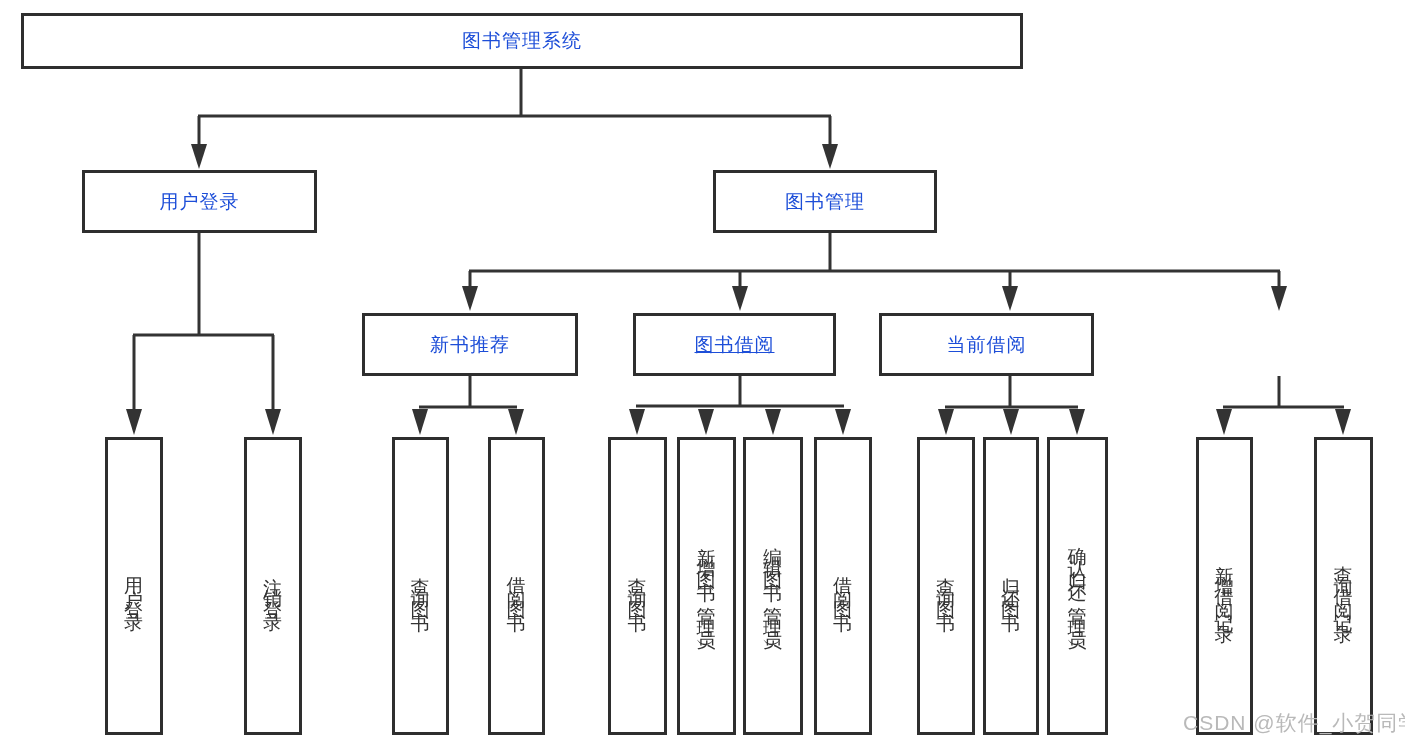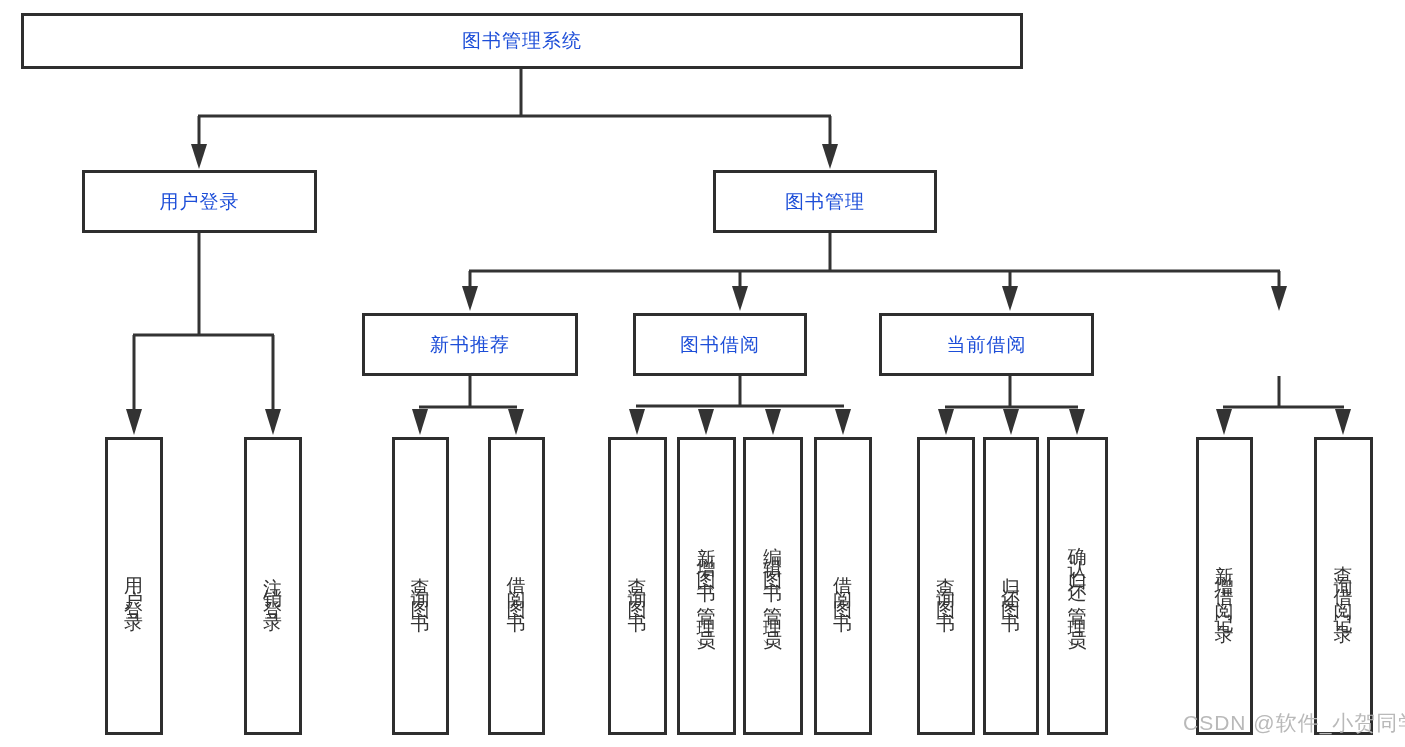--- a/index.html
+++ b/index.html
@@ -135,21 +135,21 @@
   <div class="node" style="left:82px; top:170px; width:235px; height:63px;">
     <span>用户登录</span>
   </div>
   <div class="node" style="left:713px; top:170px; width:224px; height:63px;">
     <span>图书管理</span>
   </div>
 
   <div class="node" style="left:362px; top:313px; width:216px; height:63px;">
     <span>新书推荐</span>
   </div>
-  <div class="node" style="left:633px; top:313px; width:174px; height:63px;">
+  <div class="node" style="left:633px; top:313px; width:203px; height:63px;text-decoration:underline;">
     <span>图书借阅</span>
   </div>
   <div class="node" style="left:879px; top:313px; width:215px; height:63px;">
     <span>当前借阅</span>
   </div>
 
   <div class="vnode" style="left:105px; top:437px; width:58px; height:298px;">
     <span class="vlabel">用户登录</span>
   </div>
   <div class="vnode" style="left:244px; top:437px; width:58px; height:298px;">

